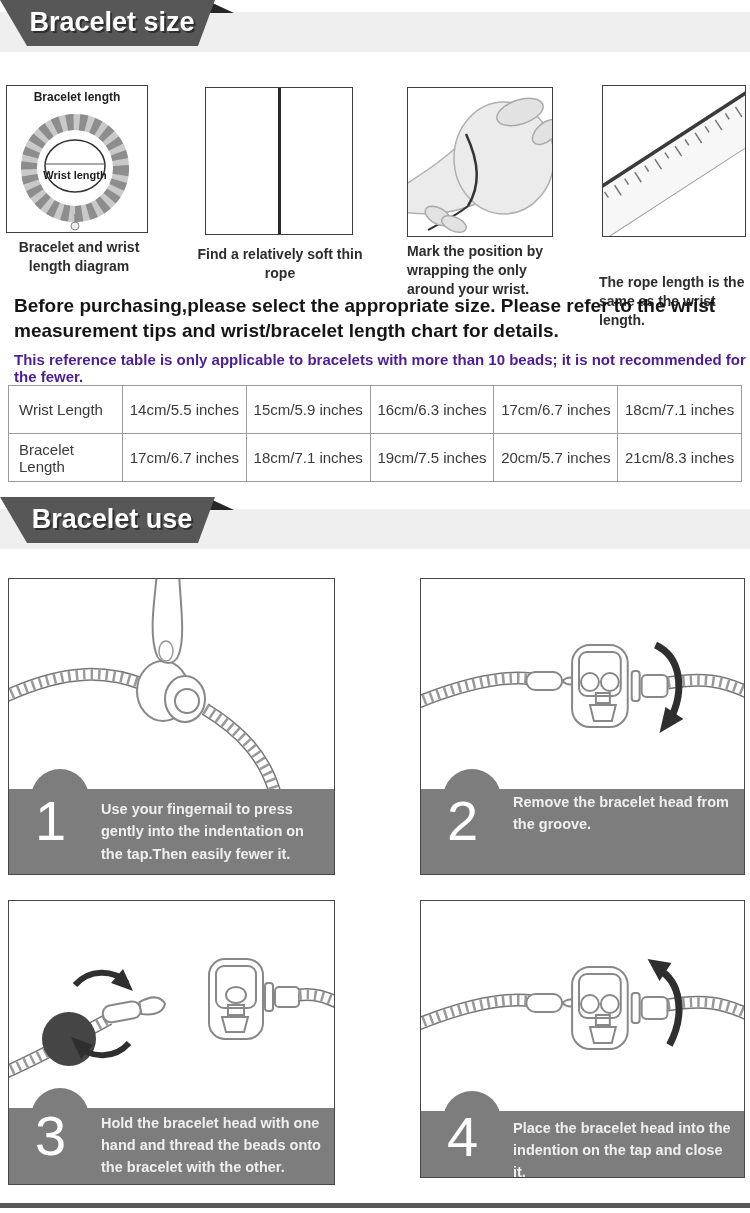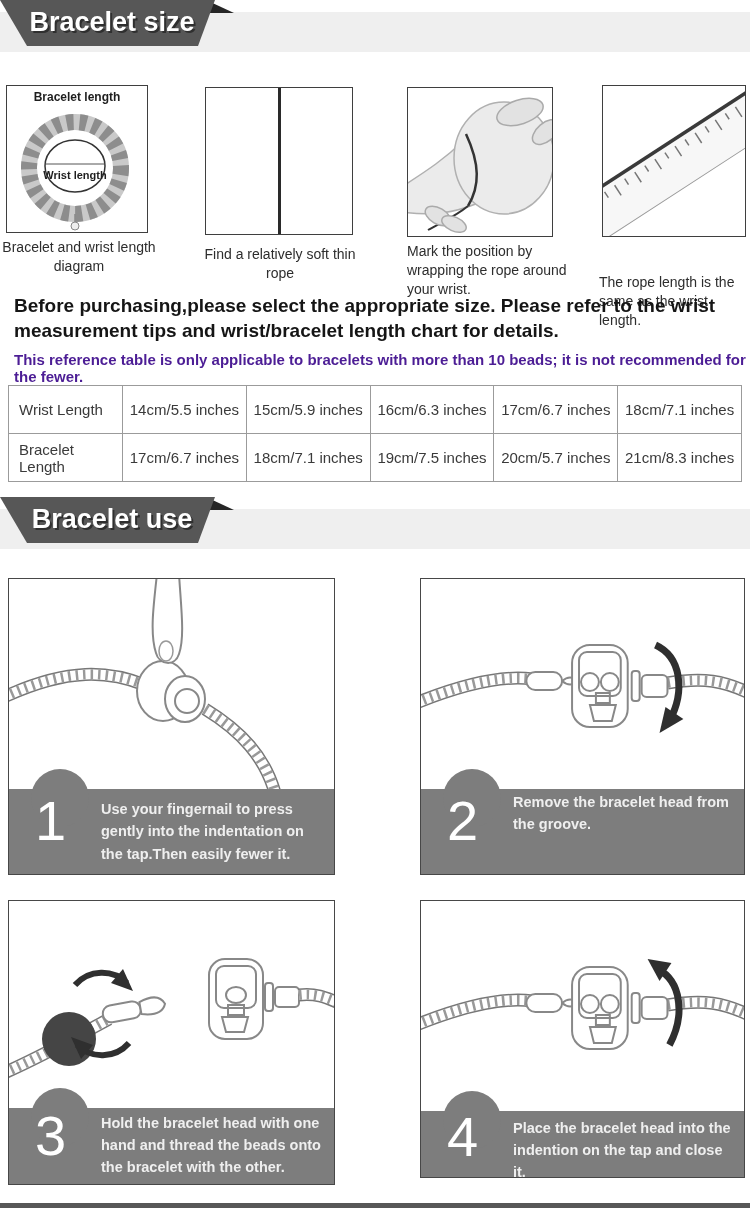--- a/index.html
+++ b/index.html
@@ -7,21 +7,21 @@
   .page { position: relative; width: 750px; height: 1213px; background: #fff; overflow: hidden; }
 
   
   .banner-wrap { position: absolute; left: 0; width: 750px; height: 56px; }
   .banner-strip { position: absolute; left: 0; top: 12px; width: 100%; height: 40px; background: #efefef; }
   .banner-svg { position: absolute; left: 0; top: 0; }
 
   
   .measure-row { position: absolute; top: 80px; left: 0; width: 750px; height: 216px; }
   .figbox { position: absolute; background: #fff; border: 1px solid #3f3f3f; }
-  .figcap { position: absolute; font-size: 14px; font-weight: normal; color: #2d2d2d; line-height: 1.35; }
+  .figcap { position: absolute; font-size: 14px; font-weight: bold; color: #2d2d2d; line-height: 1.35; }
   .figcap.center { text-align: center; }
   .rope-line { position: absolute; left: 50%; top: 0; bottom: 0; width: 3px; margin-left: -1px; background: #2a2a2a; }
 
   
   .intro { position: absolute; top: 293px; left: 14px; width: 722px; font-size: 19px; font-weight: bold; color: #151515; line-height: 1.32; }
   .note { position: absolute; top: 351px; left: 14px; width: 732px; font-size: 15px; font-weight: bold; color: #4c1d95; }
 
   
   .size-table { position: absolute; top: 385px; left: 8px; width: 734px; border-collapse: collapse; font-size: 15px; color: #3a3a3a; background: #fff; }
   .size-table td { border: 1px solid #9b9b9b; height: 48px; text-align: center; padding: 2px 4px; }
@@ -81,21 +81,21 @@
         <path d="M-5 98 C 20 82, 38 70, 56 52 L 84 108 C 52 126, 20 128, -5 124 Z" fill="#ebebeb" stroke="#b0b0b0" stroke-width="1.5"></path>
         <ellipse cx="96" cy="70" rx="50" ry="56" fill="#ebebeb" stroke="#b0b0b0" stroke-width="1.5"></ellipse>
         <ellipse cx="112" cy="24" rx="24" ry="12" fill="#e2e2e2" stroke="#aaa" stroke-width="1.5" transform="rotate(-18 112 24)"></ellipse>
         <ellipse cx="138" cy="44" rx="16" ry="9" fill="#e2e2e2" stroke="#aaa" stroke-width="1.5" transform="rotate(-40 138 44)"></ellipse>
         <path d="M58 46 C 72 76, 72 98, 60 118" fill="none" stroke="#333" stroke-width="2.5"></path>
         <path d="M60 118 C 48 128, 34 134, 20 142" fill="none" stroke="#333" stroke-width="2"></path>
         <ellipse cx="30" cy="128" rx="14" ry="8" fill="#e2e2e2" stroke="#aaa" stroke-width="1.5" transform="rotate(30 30 128)"></ellipse>
         <ellipse cx="46" cy="136" rx="13" ry="7" fill="#e2e2e2" stroke="#aaa" stroke-width="1.5" transform="rotate(24 46 136)"></ellipse>
       </svg>
     </div>
-    <div class="figcap" style="left:407px; top:162px; width:160px;">Mark the position by wrapping the rope around your wrist.</div>
+    <div class="figcap" style="left:407px; top:162px; width:160px;">Mark the position by wrapping the only around your wrist.</div>
 
     <div class="figbox" style="left:602px; top:5px; width:144px; height:152px;">
       <svg width="142" height="150" viewBox="0 0 142 150">
         <g transform="rotate(-33 71 75)">
           <rect x="-50" y="57" width="250" height="46" fill="#f7f7f7" stroke="#9a9a9a" stroke-width="1"></rect>
           <line x1="-50" y1="57" x2="200" y2="57" stroke="#3a3a3a" stroke-width="3.5"></line>
           <path d="M-40 63 v12 M-28 63 v7 M-16 63 v12 M-4 63 v7 M8 63 v12 M20 63 v7 M32 63 v12 M44 63 v7 M56 63 v12 M68 63 v7 M80 63 v12 M92 63 v7 M104 63 v12 M116 63 v7 M128 63 v12 M140 63 v7 M152 63 v12 M164 63 v7 M176 63 v12" stroke="#777" stroke-width="1.5" fill="none"></path>
         </g>
       </svg>
     </div>

